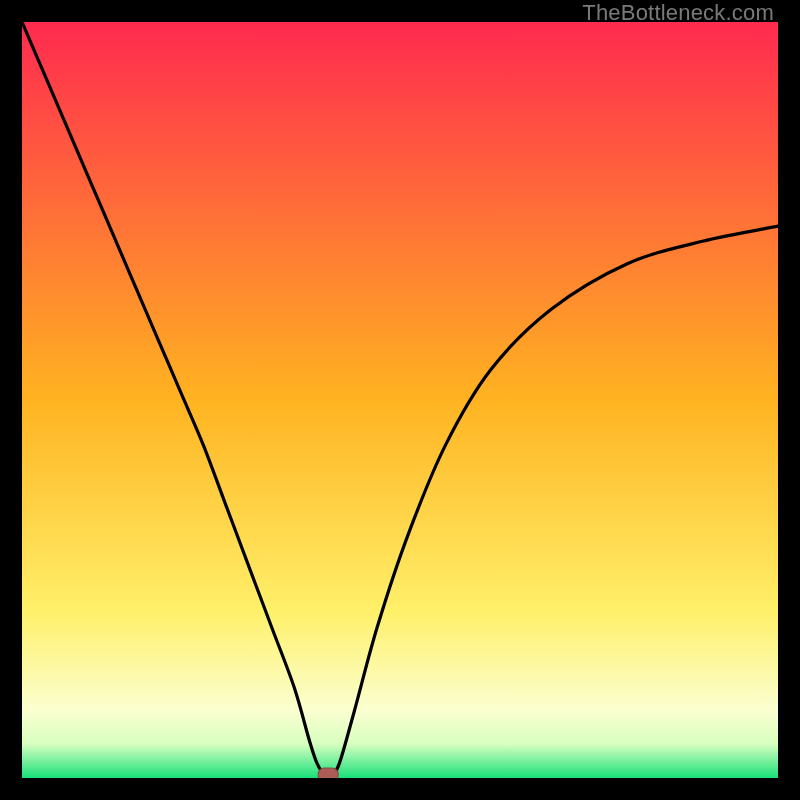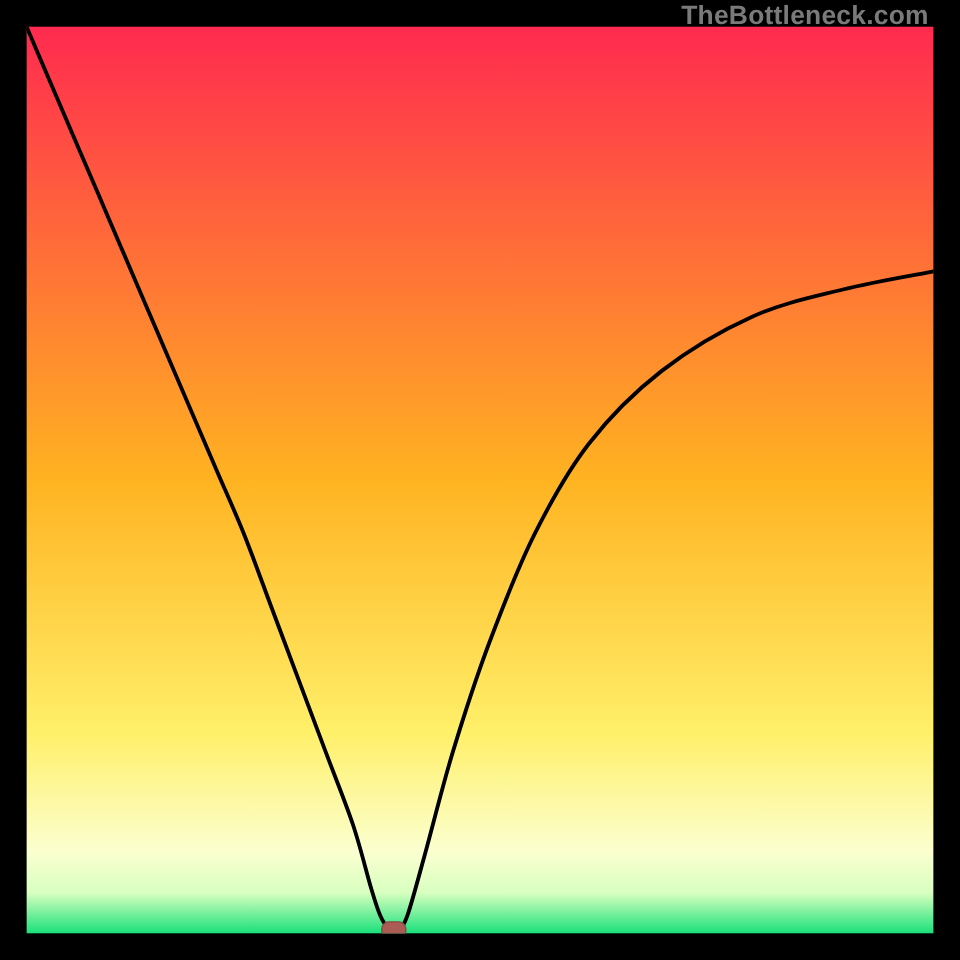--- a/index.html
+++ b/index.html
@@ -25,21 +25,21 @@
     top: 0;
     width: 756px;
     height: 756px;
   }
   .watermark {
     position: absolute;
     top: 0px;
     right: 26px;
     color: #7a7a7a;
     font-size: 22px;
-    font-weight: 700;
+    font-weight: 400;
     letter-spacing: 0.2px;
     user-select: none;
   }
   svg { display: block; }
 </style>
 </head>
 <body>
 
 <div class="frame">
   <svg class="plot" viewBox="0 0 756 756">

